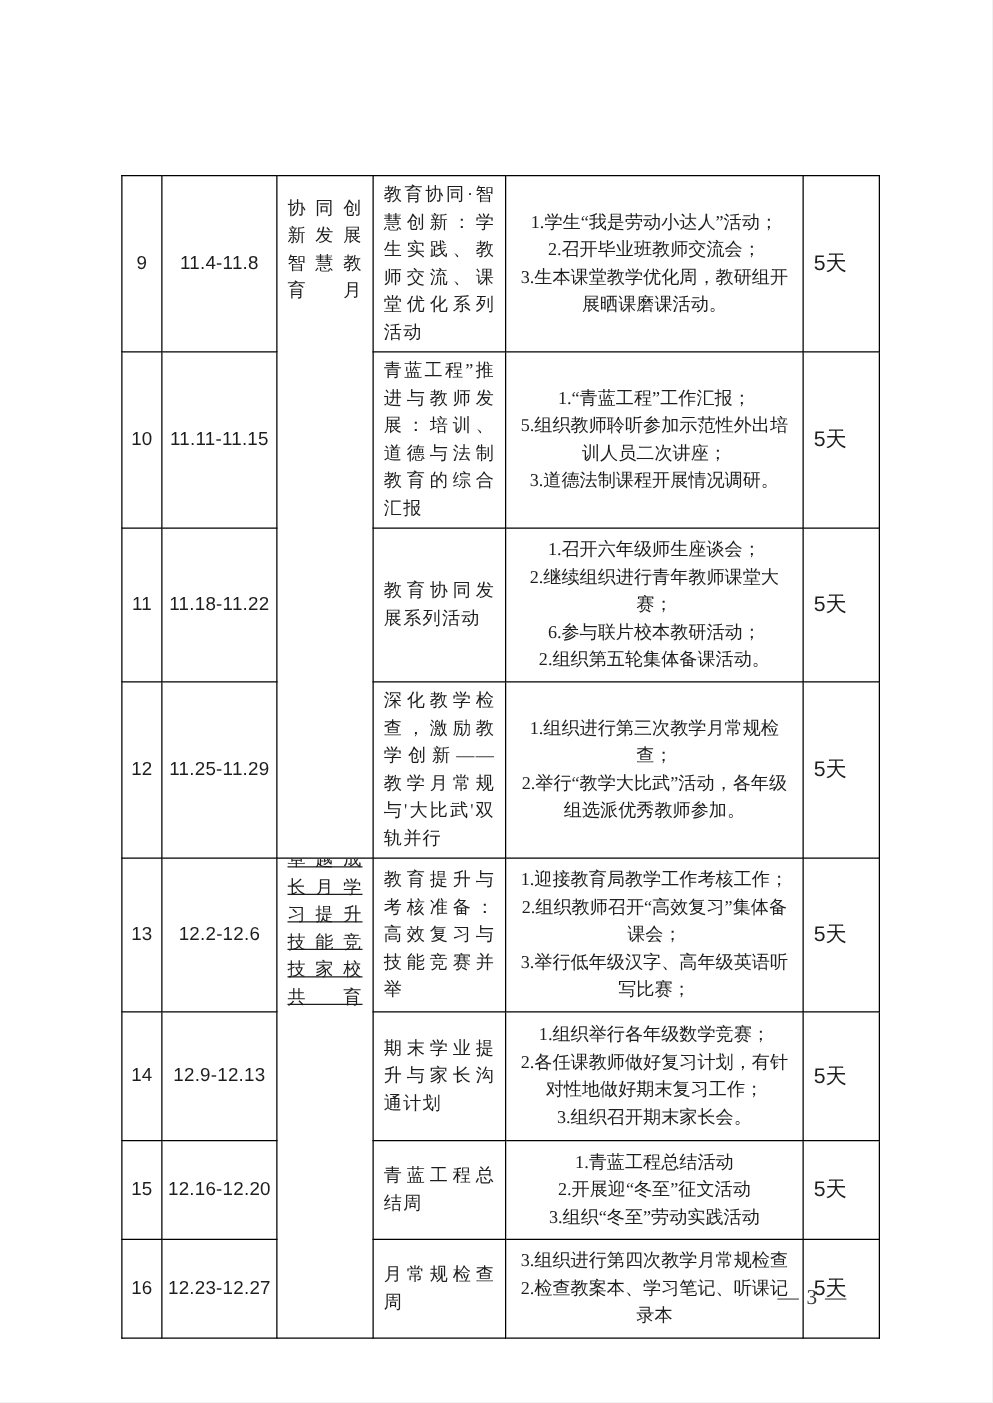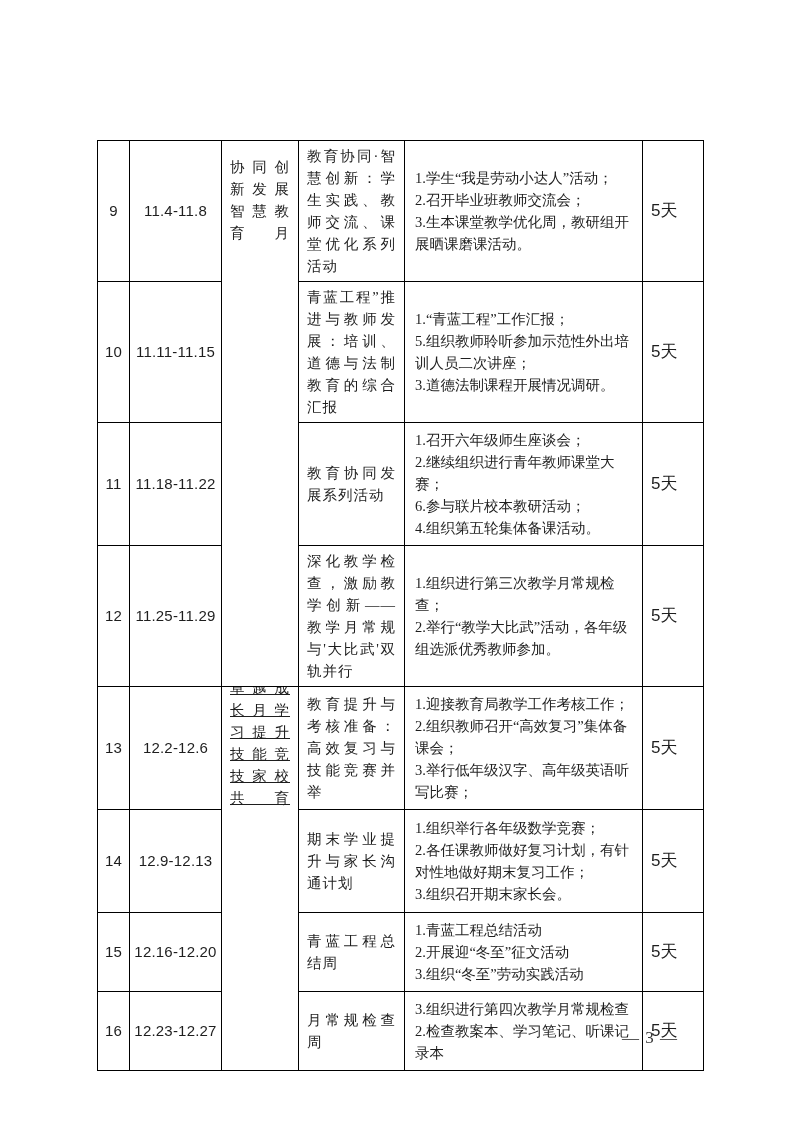--- a/index.html
+++ b/index.html
@@ -28,21 +28,21 @@
     width:100%; text-align:justify; text-align-last:justify;
     text-justify:inter-character; letter-spacing:1px;
   }
   td.title { padding:4px 8px;margin-top:37px; }
   td.title .title-text { text-align-last:auto; }
   td.details { padding:6px 10px; }
   .details-inner {
     display:flex; flex-direction:column; justify-content:center;
     min-height:100%;
   }
-  .detail-line { text-align:left; }
+  .detail-line { text-align:center; }
   td.days {
     padding-left:8px; font-family:"Liberation Sans", sans-serif; font-size:17px;
   }
   .page-footer {
     position:absolute; left:560px; top:1028px; width:180px;
     text-align:center; font-size:17px; color:#3a3a3a; letter-spacing:1px;
   }
 </style>
 </head>
 <body>
@@ -100,21 +100,21 @@
         <td class="num">11</td>
         <td class="date">11.18-11.22</td>
         <td class="title">
             <div class="title-text">教育协同发展系列活动</div>
           </td>
         <td class="details">
           <div class="details-inner">
             <div class="detail-line">1.召开六年级师生座谈会；</div>
             <div class="detail-line">2.继续组织进行青年教师课堂大赛；</div>
             <div class="detail-line">6.参与联片校本教研活动；</div>
-            <div class="detail-line">4.组织第五轮集体备课活动。</div>
+            <div class="detail-line">2.组织第五轮集体备课活动。</div>
           </div>
         </td>
         <td class="days">5天</td>
       </tr>
 
       <tr style="height:108px">
         <td class="num">12</td>
         <td class="date">11.25-11.29</td>
         <td class="title">
             <div class="title-text">深化教学检查，激励教学创新——教学月常规与'大比武'双轨并行</div>

